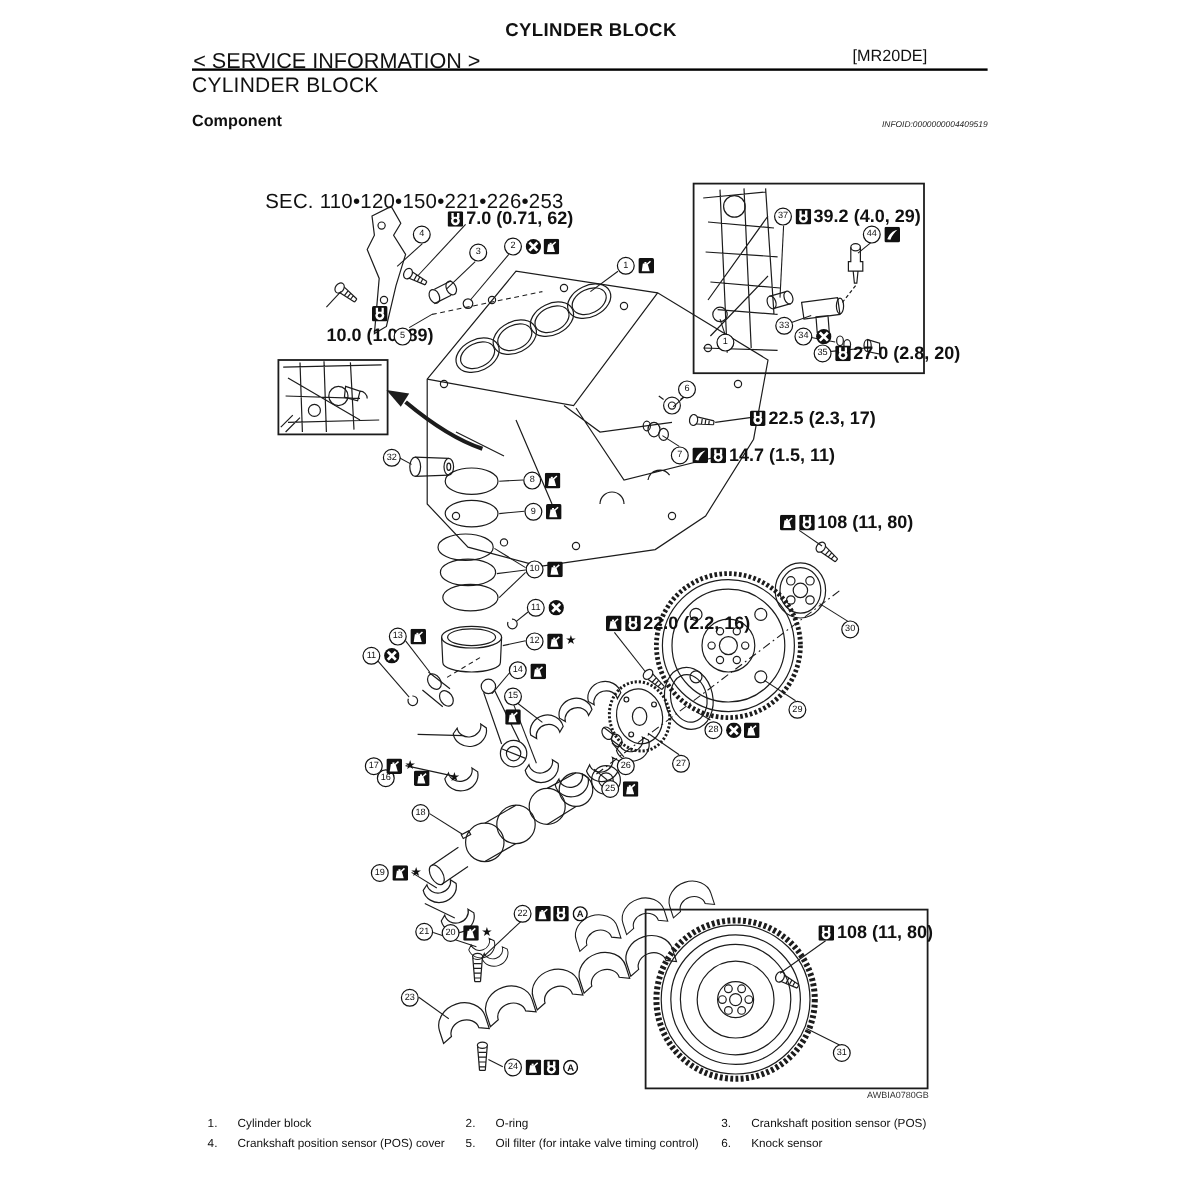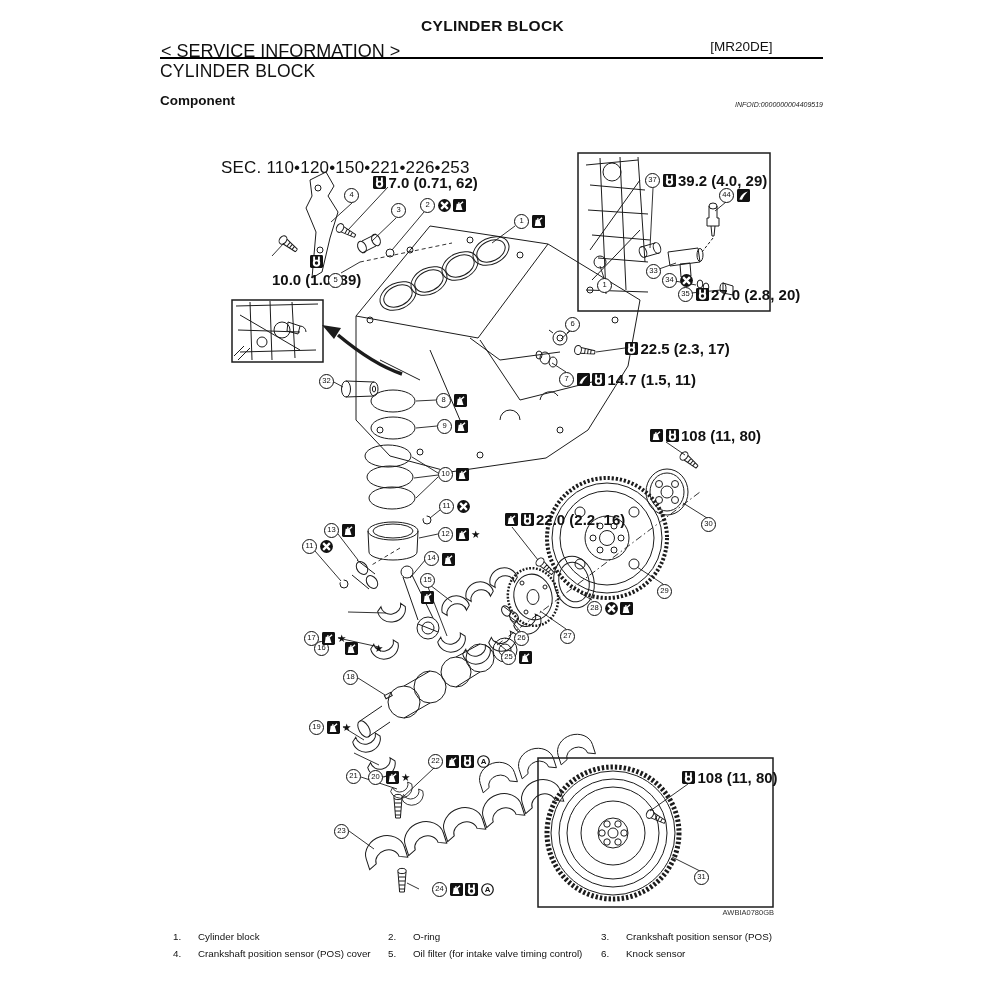--- a/index.html
+++ b/index.html
@@ -594,21 +594,21 @@
         <span class="icn">
           <svg viewBox="0 0 14 14">
             <circle cx="7" cy="7" r="6.2" fill="#fff" stroke="#111" stroke-width="1.3"></circle>
             <text x="7" y="10" font-size="8.5" text-anchor="middle" font-family="Liberation Sans,sans-serif" font-weight="bold" fill="#111">A</text>
           </svg>
         </span>
       </div>
       <div class="callout" style="left: 334px; top: 824px;">
         <span class="co-num">23</span>
       </div>
-      <div class="callout" style="left: 420px; top: 882px; margin-left: 12px;">
+      <div class="callout" style="left: 420px; top: 882px;">
         <span class="co-num">24</span>
         <span class="icn">
           <svg viewBox="0 0 14 14">
             <rect width="14" height="14" rx="1.5" fill="#111"></rect>
             <polygon points="4.0,5.0 8.2,5.0 10.2,11.8 3.0,11.8" fill="#fff"></polygon>
             <polygon points="7.2,5.2 10.4,2.4 11.3,3.4 8.6,5.8" fill="#fff"></polygon>
             <rect x="5.4" y="3.6" width="1.8" height="1.6" fill="#fff"></rect>
           </svg>
         </span>
         <span class="icn">

